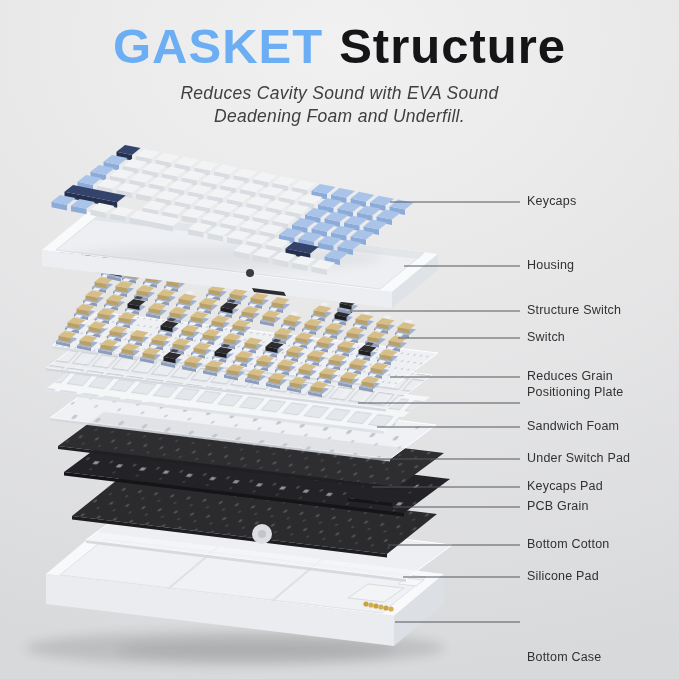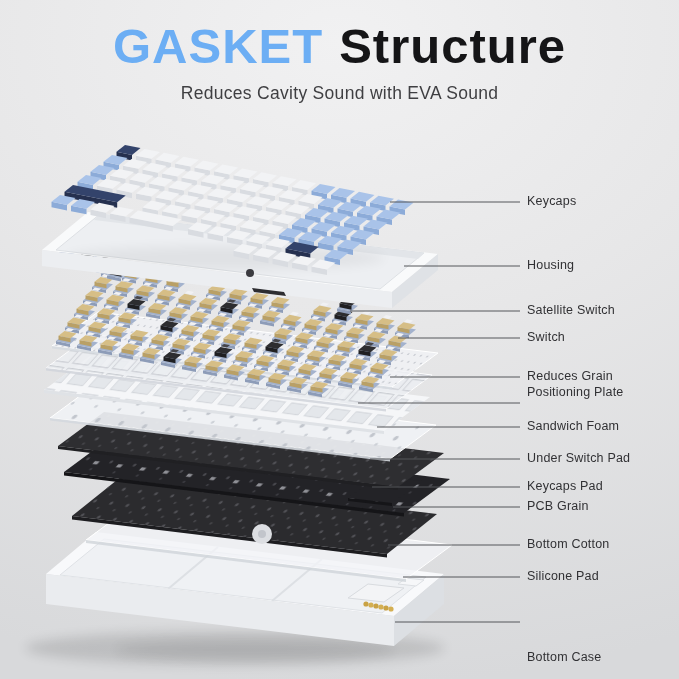--- a/index.html
+++ b/index.html
@@ -11,21 +11,21 @@
   .hero-art{position:absolute;left:0;top:0;}
   .title{
     position:absolute;top:22px;left:0;right:0;text-align:center;
     font-size:49px;font-weight:bold;letter-spacing:1px;line-height:1;
     white-space:nowrap;
   }
   .title .hl{color:#6caef4;}
   .title .rest{color:#151517;margin-left:16px;}
   .subtitle{
     position:absolute;top:82px;left:0;right:0;text-align:center;
-    font-size:17.5px;line-height:23px;color:#3f3f42;letter-spacing:.3px;
+    font-size:17.5px;line-height:23px;color:#3f3f42;letter-spacing:.3px;font-style:italic;
   }
   .labels{position:absolute;left:0;top:0;width:679px;height:482px;pointer-events:none;}
   .lbl{
     position:absolute;left:527px;font-size:12.5px;color:#313134;
     letter-spacing:.2px;white-space:nowrap;
   }
 </style>
 </head>
 <body>
 
@@ -795,26 +795,27 @@
       <line x1="403" y1="577" x2="520" y2="577"></line>
       <line x1="395" y1="622" x2="520" y2="622"></line>
     </g>
   </svg>
 
   <div class="title">
     <span class="hl" style="color: rgb(108, 174, 244);">GASKET</span><span class="rest" style="color: rgb(21, 21, 23);">Structure</span>
   </div>
   <div class="subtitle" style="color: rgb(63, 63, 66);">
     <div>Reduces Cavity Sound with EVA Sound</div>
+    <div>Deadening Foam and Underfill.</div>
   </div>
 
   <div class="labels">
     <div class="lbl" style="top:194px">Keycaps</div>
     <div class="lbl" style="top:258px">Housing</div>
-    <div class="lbl" style="top:303px">Satellite Switch</div>
+    <div class="lbl" style="top:303px">Structure Switch</div>
     <div class="lbl" style="top:330px">Switch</div>
     <div class="lbl" style="top:369px">Reduces Grain</div>
     <div class="lbl" style="top:385px">Positioning Plate</div>
     <div class="lbl" style="top:419px">Sandwich Foam</div>
     <div class="lbl" style="top:451px">Under Switch Pad</div>
     <div class="lbl" style="top:479px">Keycaps Pad</div>
     <div class="lbl" style="top:499px">PCB Grain</div>
     <div class="lbl" style="top:537px">Bottom Cotton</div>
     <div class="lbl" style="top:569px">Silicone Pad</div>
     <div class="lbl" style="top:650px">Bottom Case</div>

